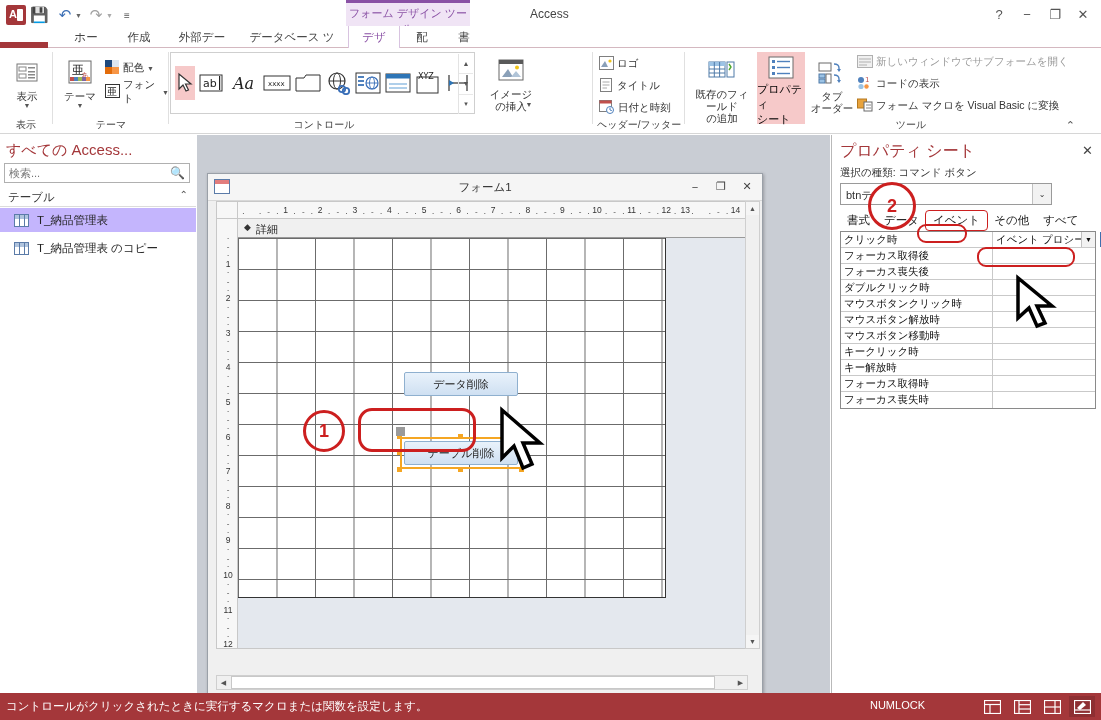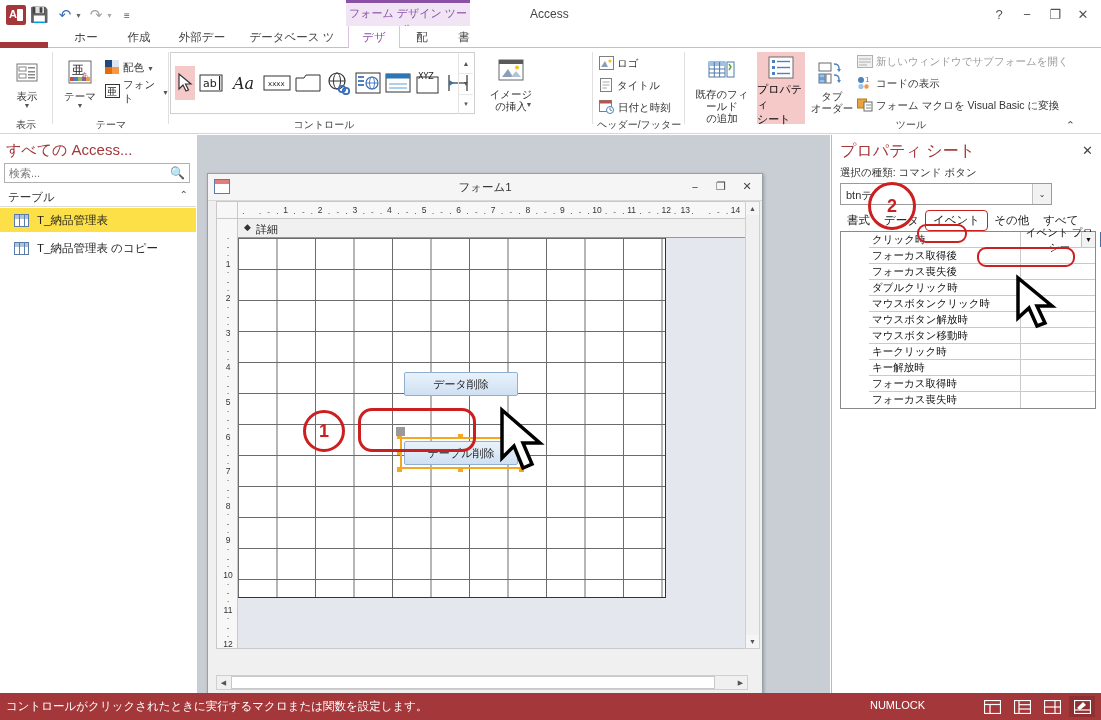--- a/index.html
+++ b/index.html
@@ -78,21 +78,21 @@
   .nav-search { position:absolute; left:4px; top:28px; width:186px; height:20px; border:1px solid #b0b0b0;
                 background:#fff; }
   .nav-search input { border:none; outline:none; width:160px; height:18px; padding-left:4px; font-size:11px;
                       color:#555; font-family:inherit; background:transparent;}
   .nav-search .mag { position:absolute; right:4px; top:2px; color:#4a6fa5; font-size:12px; }
   .nav-grouphdr { position:absolute; left:0; top:52px; width:196px; height:20px; background:#fff;
                   border-bottom:1px solid #dcdcdc; }
   .nav-grouphdr .t { position:absolute; left:8px; top:3px; font-size:11.5px; color:#333; }
   .nav-grouphdr .c { position:absolute; right:8px; top:2px; font-size:10px; color:#555; }
   .nav-item { position:absolute; left:0; width:196px; height:24px; display:flex; align-items:center; }
-  .nav-item.sel { background:#fde047; }
+  .nav-item.sel { background:#c4b5fd; }
   .tbl-ico { width:15px; height:13px; margin-left:14px; margin-right:8px;
              background:linear-gradient(#b0c4de 0 4px,#fff 4px); border:1px solid #5b7ba8; position:relative;}
   .tbl-ico:after{content:"";position:absolute;left:4px;top:0;width:1px;height:100%;background:#5b7ba8;}
   .tbl-ico:before{content:"";position:absolute;left:9px;top:0;width:1px;height:100%;background:#5b7ba8;}
   .nav-item span { font-size:11.5px; color:#222; }
 
   
   .workspace { position:absolute; left:197px; top:135px; width:633px; height:558px; background:#c9cdd4; }
 
   
@@ -155,21 +155,21 @@
   .ps-combo { position:absolute; left:8px; top:48px; width:212px; height:22px; border:1px solid #9a9a9a;
               background:#fff; }
   .ps-combo .v { position:absolute; left:5px; top:4px; font-size:11px; color:#333; }
   .ps-combo .d { position:absolute; right:0; top:0; width:19px; height:20px; background:#f2f2f2;
                  border-left:1px solid #c0c0c0; display:flex; align-items:center; justify-content:center;
                  font-size:8px; color:#333; }
   .ps-tabs { position:absolute; left:8px; top:76px; display:flex; gap:0px; }
   .ps-tab { padding:2px 7px; font-size:11.5px; color:#222; }
   .ps-tab.sel { outline:1.6px solid #cc1f1f; border-radius:3px; }
 
-  .ps-grid { position:absolute; left:8px; top:96px; width:256px; border:1px solid #8a8a8a; background:#fff;padding-left:28px; }
+  .ps-grid { position:absolute; left:8px; top:96px; width:256px; border:1px solid #8a8a8a; background:#fff; }
   .ps-row { display:flex; height:16px; border-bottom:1px solid #c9c9c9; }
   .ps-row:last-child { border-bottom:none; }
   .ps-k { width:152px; border-right:1px solid #c9c9c9; font-size:10.5px; color:#111; padding-left:3px;
           line-height:15px; overflow:hidden; white-space:nowrap; }
   .ps-v { flex:1; font-size:10.5px; color:#111; padding-left:3px; line-height:15px; position:relative; }
   .ps-v.active { background:#fff; }
   .ps-vcombo { position:absolute; left:0; top:0; width:100%; height:15px; display:flex; align-items:center; }
   .ps-vcombo .t { padding-left:3px; font-size:10.5px;text-align:center; }
   .ps-vcombo .d { position:absolute; right:0; top:0; width:14px; height:15px; background:#f2f2f2;
                   border-left:1px solid #c0c0c0; display:flex; align-items:center; justify-content:center;

